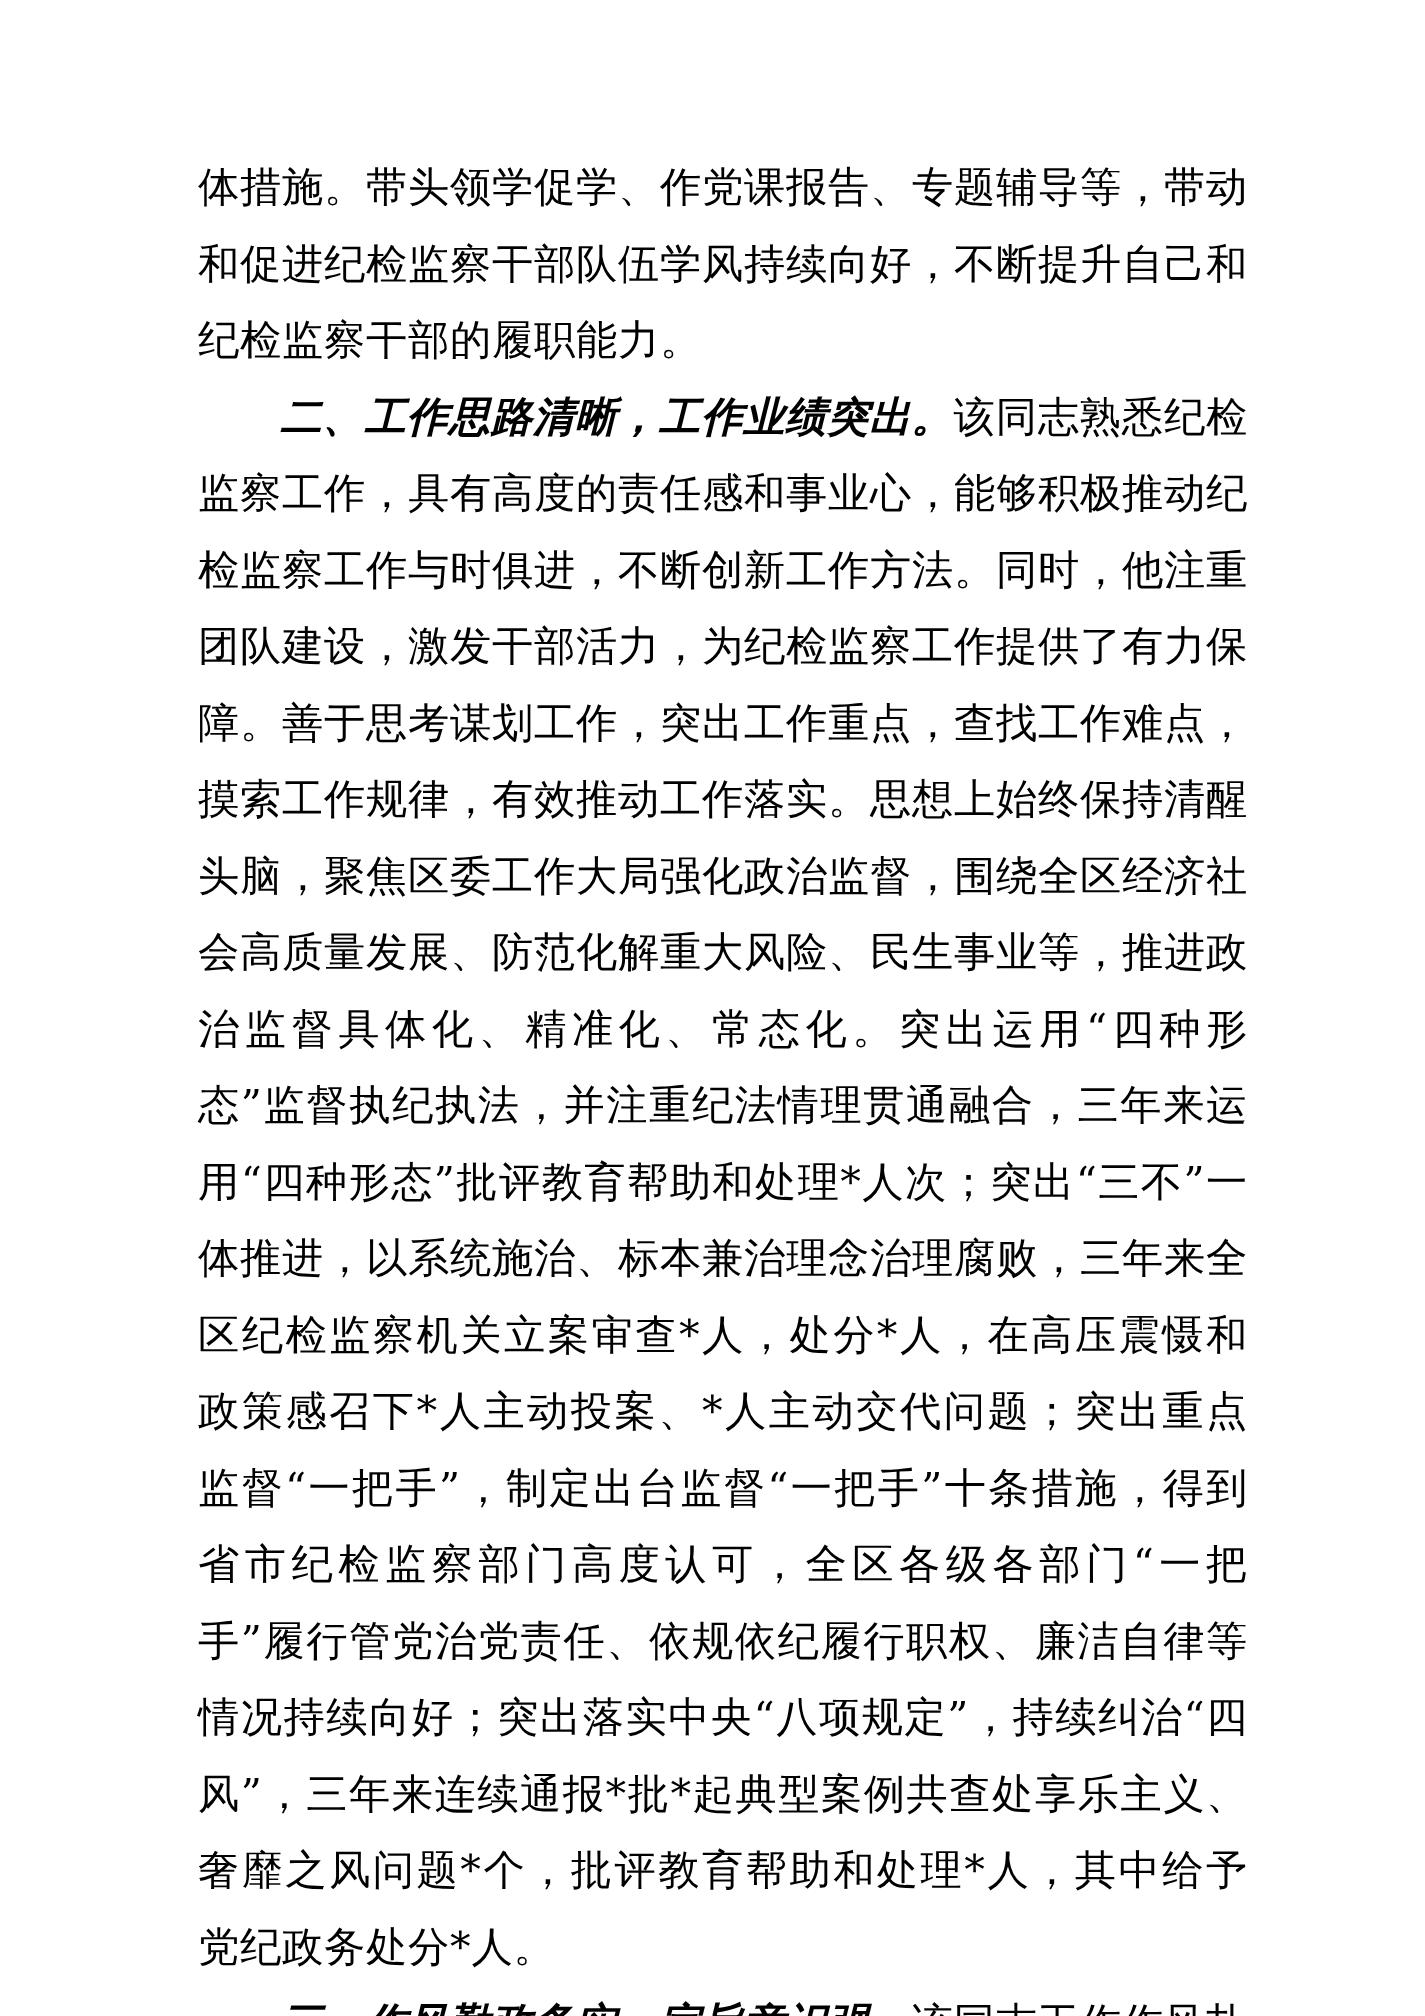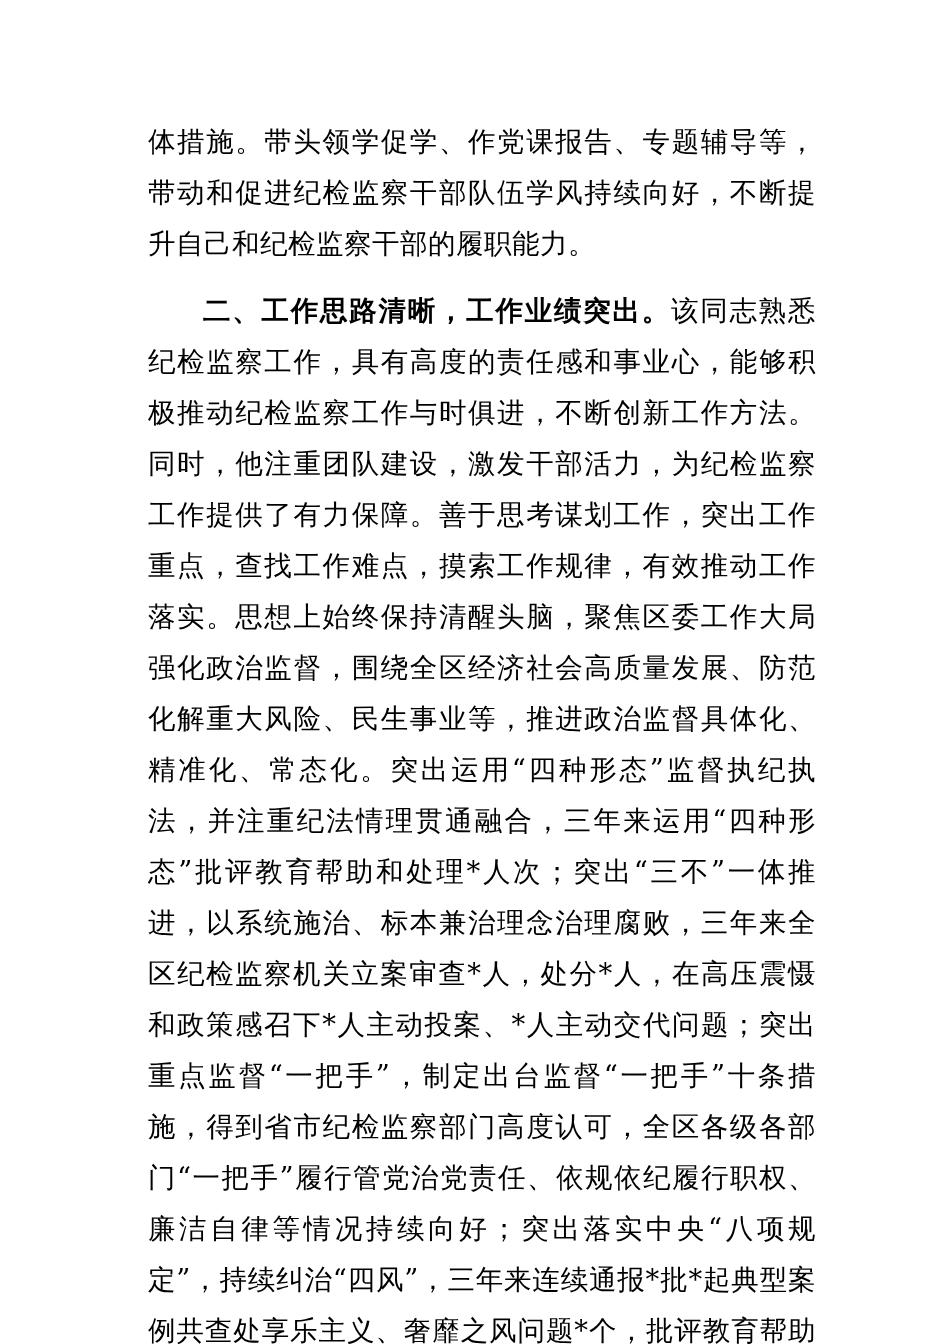--- a/index.html
+++ b/index.html
@@ -23,28 +23,29 @@
     padding: 100px 118px 60px 132px;
   }
   .doc-body {
     font-size: 27.5px;
     line-height: 51px;
     text-align: justify;
     text-justify: inter-ideograph;
     letter-spacing: 0.5px;
   }
   .para {
-    margin: 16px;
+    margin: 0;
     text-indent: 0;
   }
   .para.indented {
     text-indent: 55px;
   }
   .bold {
     font-weight: bold;
+    font-style: italic;
   }
 </style>
 </head>
 <body>
 
 <div class="page">
   <div class="doc-body">
       <p class="para"><span>体措施。带头领学促学、作党课报告、专题辅导等，带动和促进纪检监察干部队伍学风持续向好，不断提升自己和纪检监察干部的履职能力。</span></p>
       <p class="para indented"><span class="bold">二、工作思路清晰，工作业绩突出。</span><span>该同志熟悉纪检监察工作，具有高度的责任感和事业心，能够积极推动纪检监察工作与时俱进，不断创新工作方法。同时，他注重团队建设，激发干部活力，为纪检监察工作提供了有力保障。善于思考谋划工作，突出工作重点，查找工作难点，摸索工作规律，有效推动工作落实。思想上始终保持清醒头脑，聚焦区委工作大局强化政治监督，围绕全区经济社会高质量发展、防范化解重大风险、民生事业等，推进政治监督具体化、精准化、常态化。突出运用“四种形态”监督执纪执法，并注重纪法情理贯通融合，三年来运用“四种形态”批评教育帮助和处理*人次；突出“三不”一体推进，以系统施治、标本兼治理念治理腐败，三年来全区纪检监察机关立案审查*人，处分*人，在高压震慑和政策感召下*人主动投案、*人主动交代问题；突出重点监督“一把手”，制定出台监督“一把手”十条措施，得到省市纪检监察部门高度认可，全区各级各部门“一把手”履行管党治党责任、依规依纪履行职权、廉洁自律等情况持续向好；突出落实中央“八项规定”，持续纠治“四风”，三年来连续通报*批*起典型案例共查处享乐主义、奢靡之风问题*个，批评教育帮助和处理*人，其中给予党纪政务处分*人。</span></p>
       <p class="para indented"><span class="bold">三、作风勤政务实，宗旨意识强。</span><span>该同志工作作风扎实</span></p>

